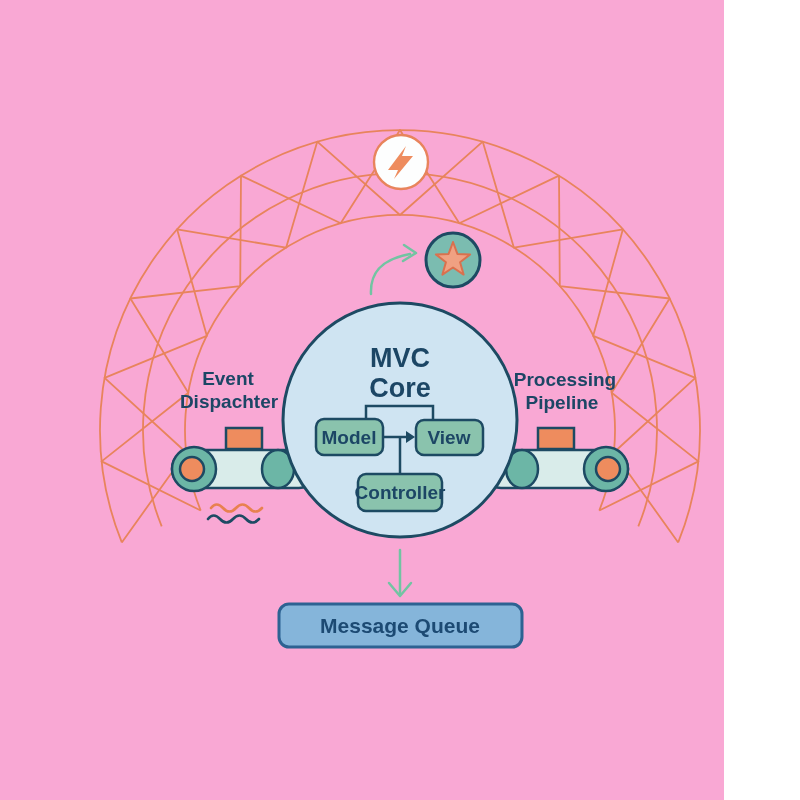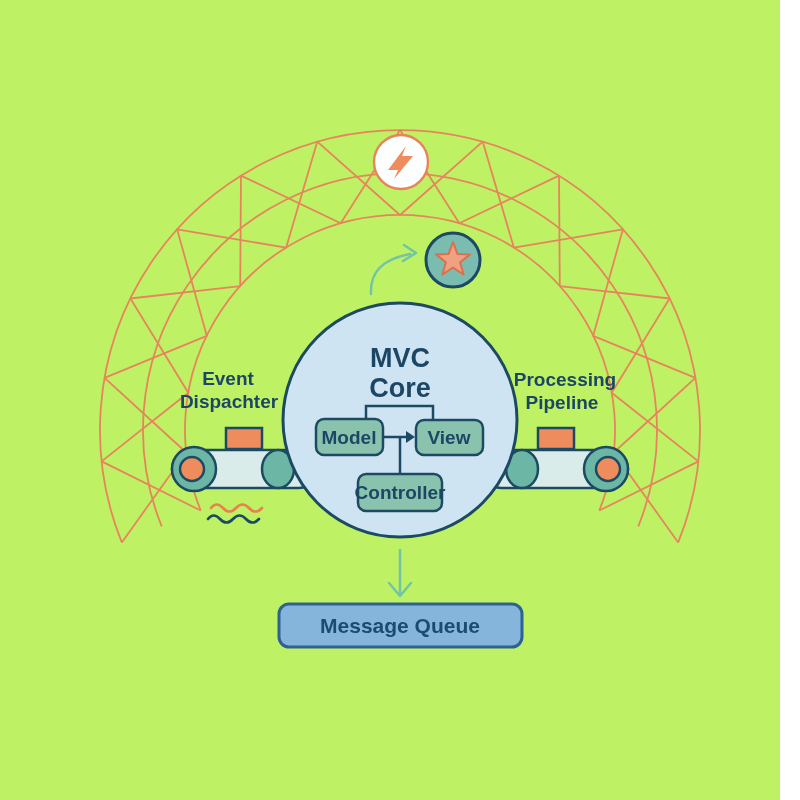--- a/index.html
+++ b/index.html
@@ -1,16 +1,16 @@
 <!DOCTYPE html>
 <html><head>
 <meta charset="utf-8">
 <style>
   html,body{margin:0;padding:0;background:#fff;}
-  .canvas{width:780px;height:800px;background:#bef264;position:relative;overflow:hidden;
+  .canvas{width:724px;height:800px;background:#f9a8d4;position:relative;overflow:hidden;
           font-family:"Liberation Sans",sans-serif;}
   svg{display:block;}
   text{font-family:"Liberation Sans",sans-serif;font-weight:bold;fill:#1c4665;}
   .t-core{font-size:27px;}
   .t-box{font-size:19px;}
   .t-label{font-size:19px;}
   .t-queue{font-size:21px;fill:#1c4a73;}
   .lattice{fill:none;stroke-width:1.8;stroke-linejoin:round;}
   .navy-stroke{stroke:#1d4a63;}
   .teal-fill{fill:#6cb6a6;}

